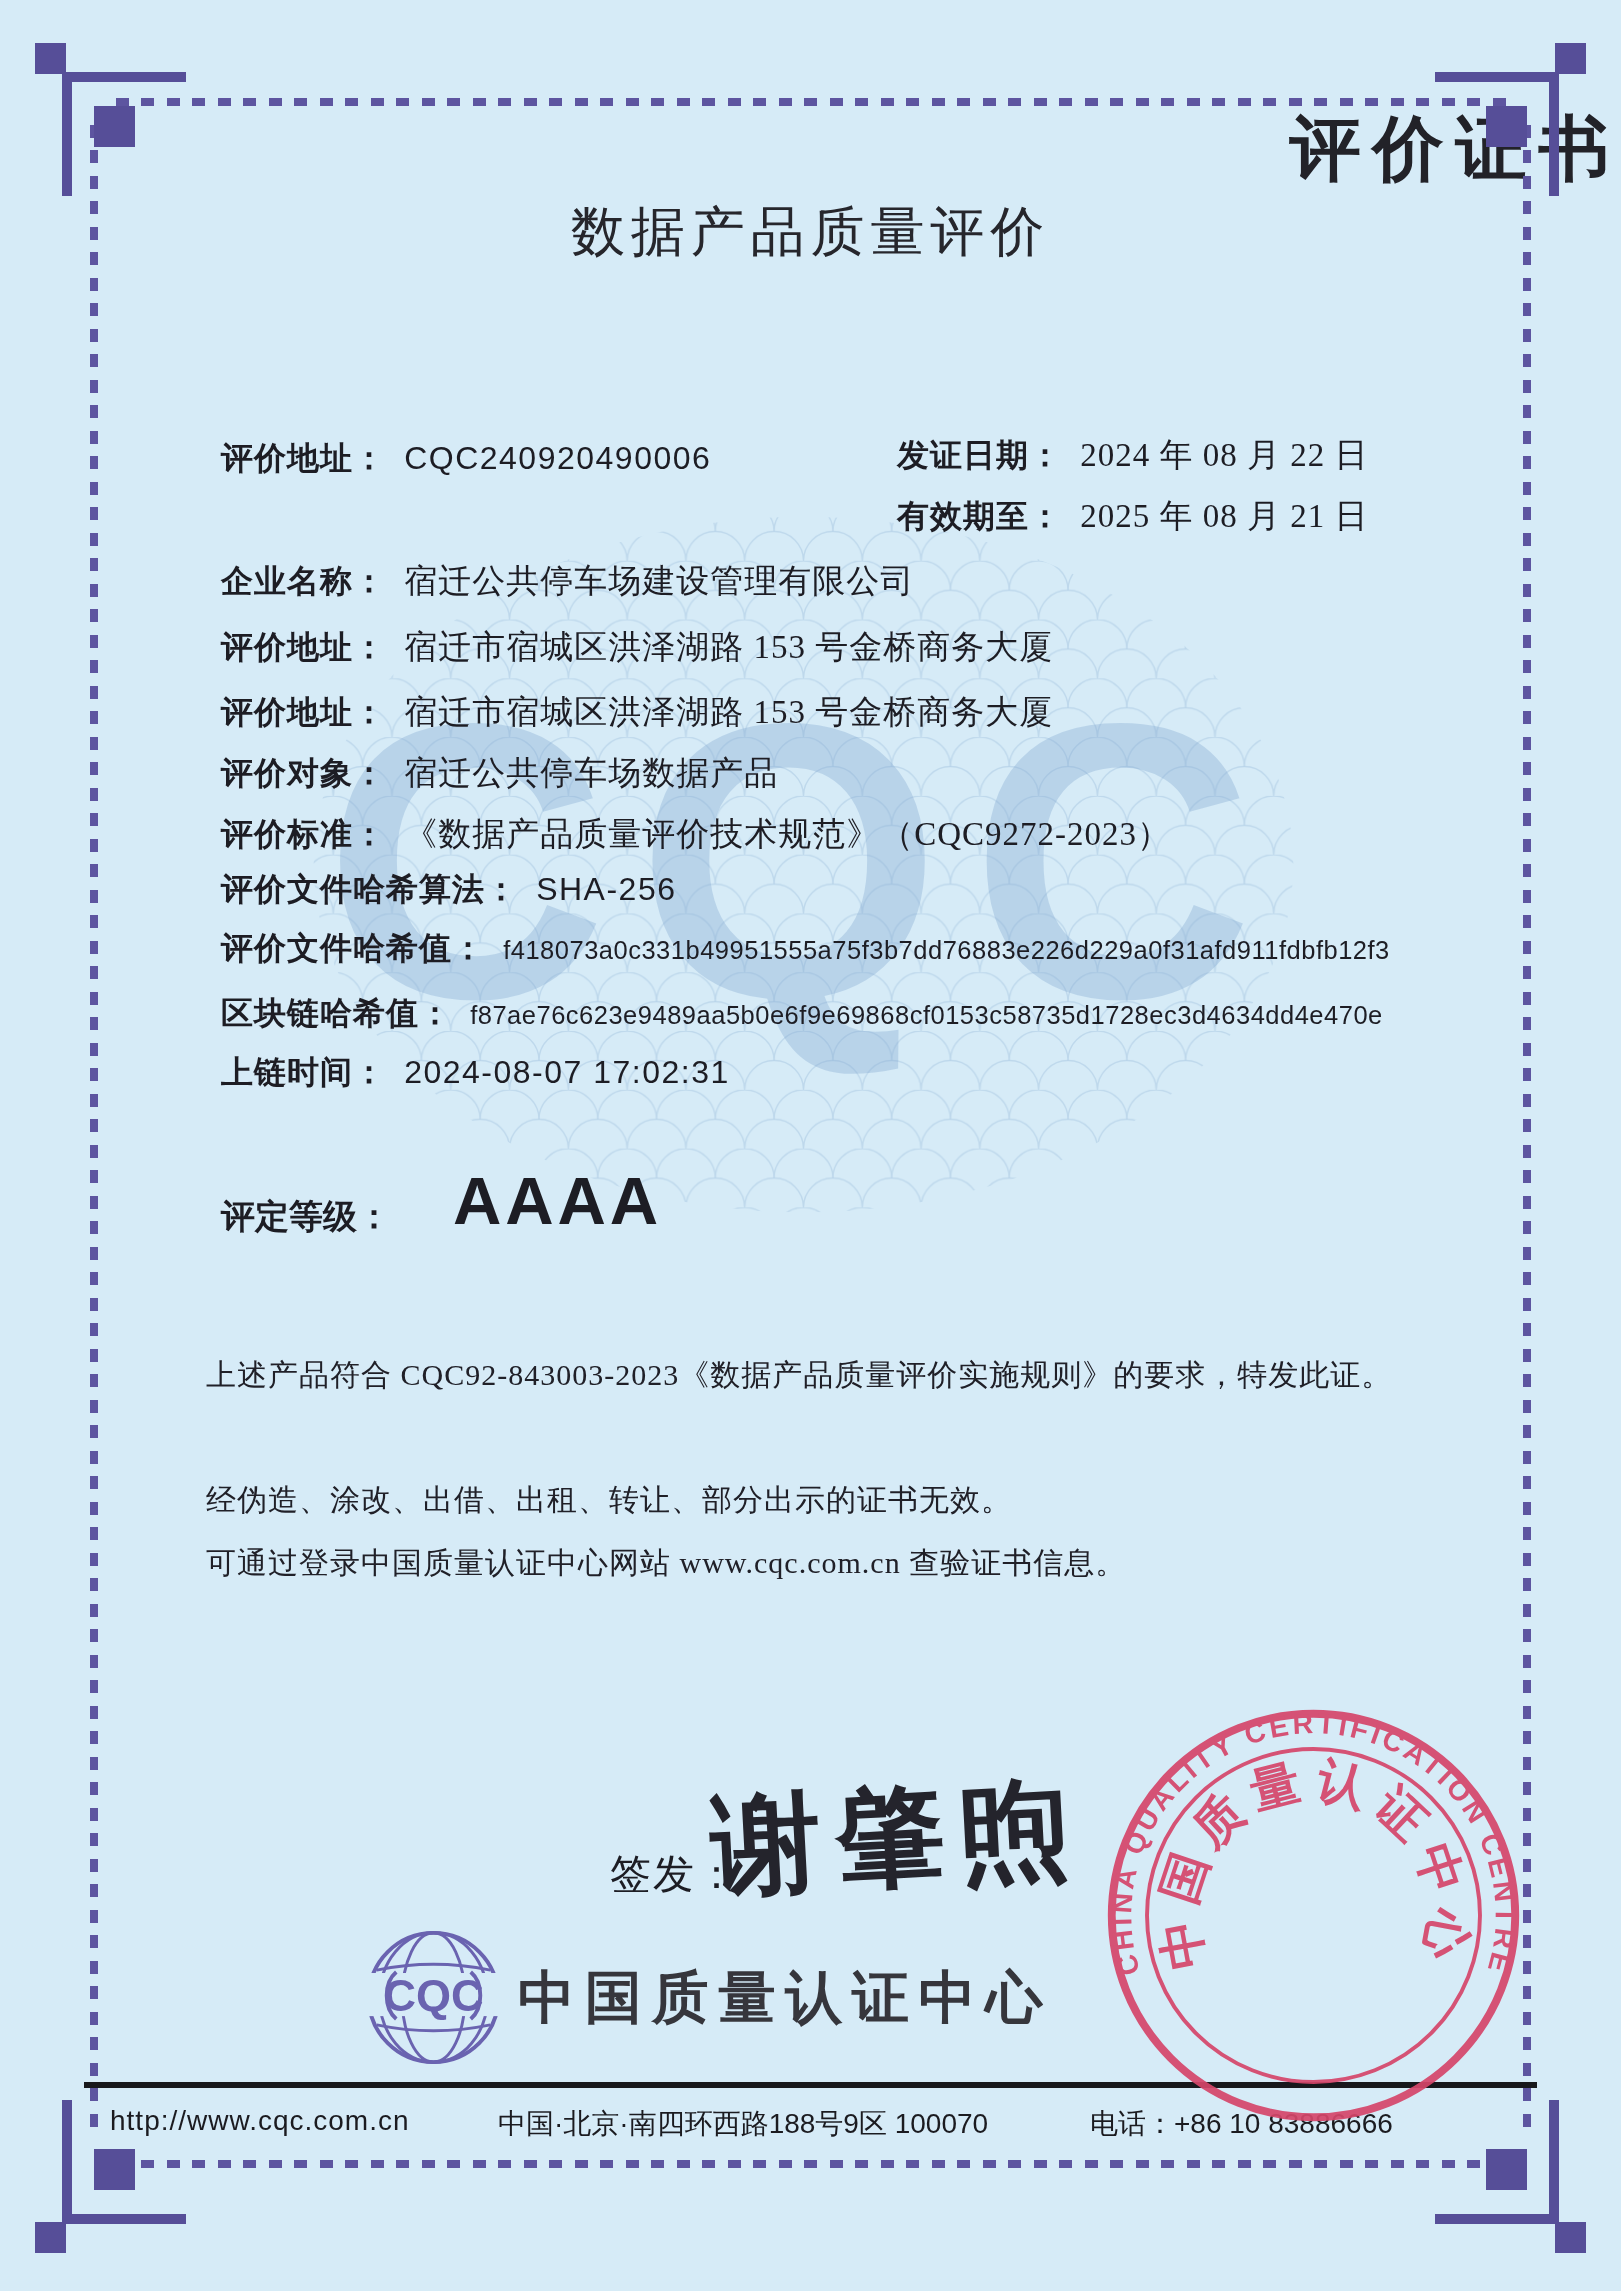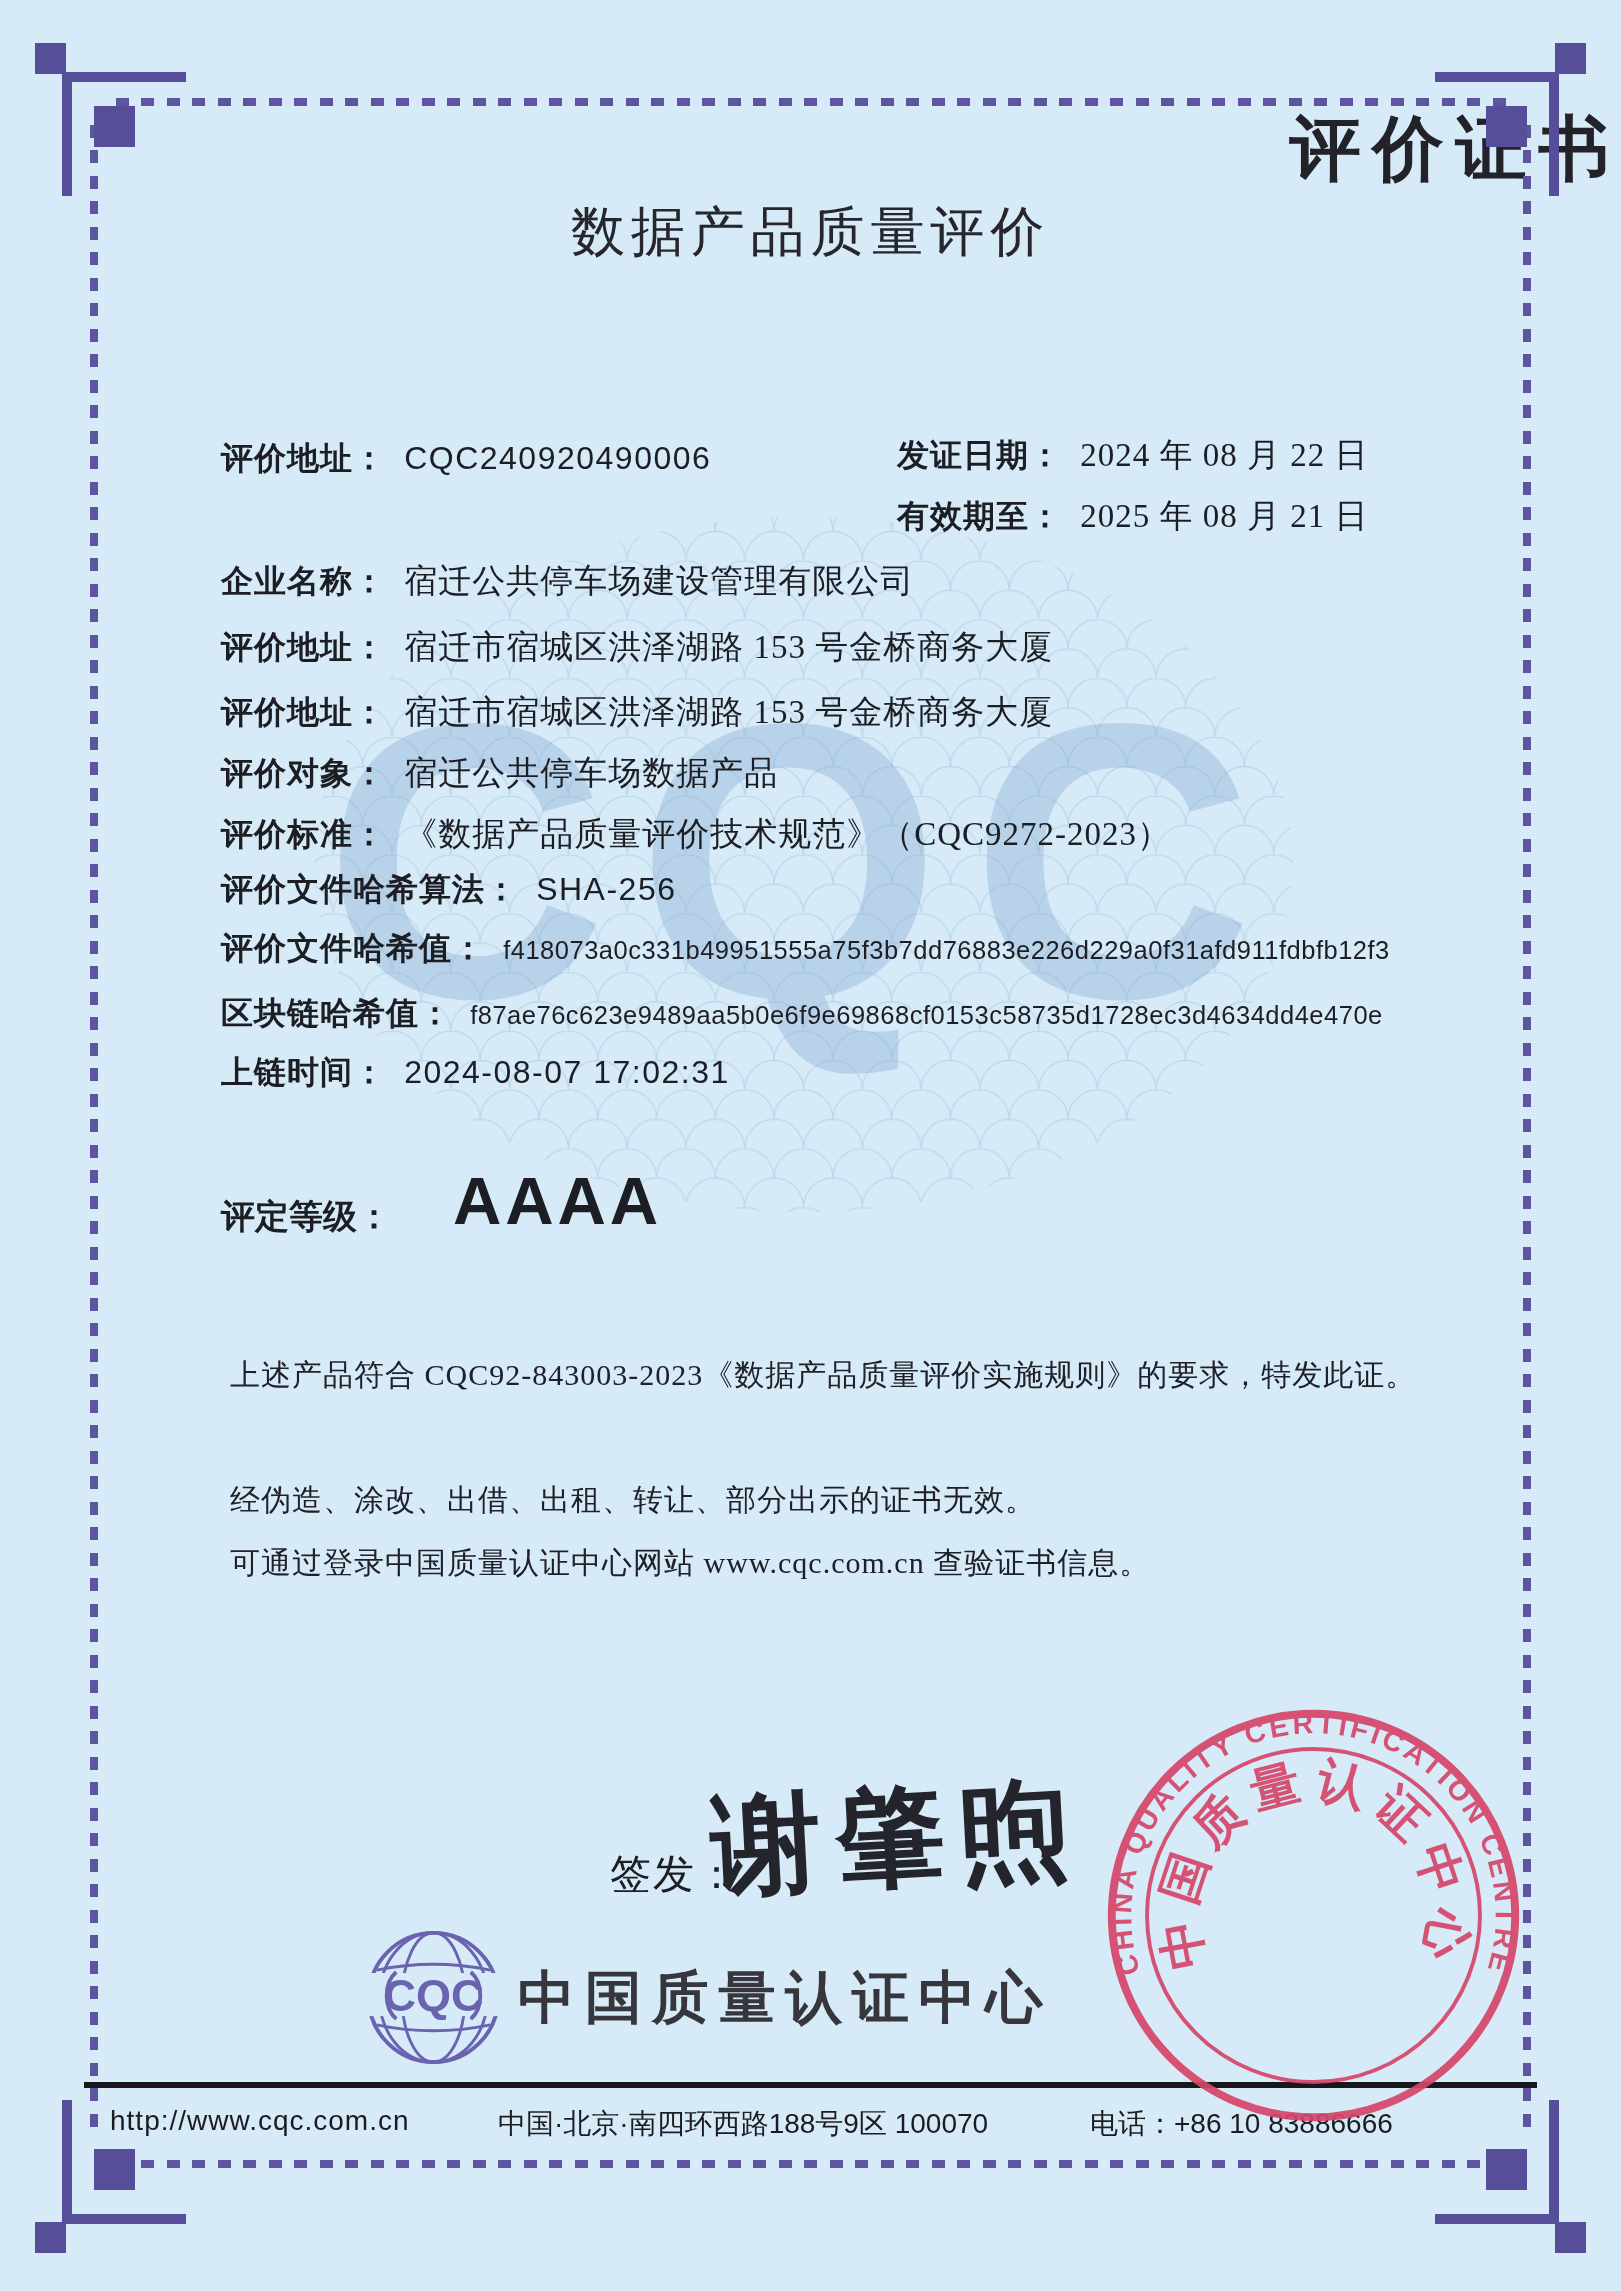--- a/index.html
+++ b/index.html
@@ -39,21 +39,21 @@
   .val{font-family:"Liberation Serif",serif;font-size:33px;letter-spacing:1px;}
   .val-sans{font-family:Liberation Sans, sans-serif;font-size:32px;letter-spacing:1.5px;}
   .val-hash{font-family:"Liberation Sans",sans-serif;font-size:25.5px;letter-spacing:0.5px;}
   .meta-right{left:897px;}
 
   .rating-label{position:absolute;left:221px;top:1194px;font-weight:800;font-size:34px;z-index:2;}
   .rating-value{position:absolute;left:453px;top:1162px;font-size:67px;font-weight:900;
     letter-spacing:3.9px;z-index:2;}
 
   .note{position:absolute;left:206px;width:1245px;z-index:2;
-    font-family:"Liberation Serif",serif;font-size:30px;letter-spacing:1px;color:#202028;margin-left:24px;}
+    font-family:"Liberation Serif",serif;font-size:30px;letter-spacing:1px;color:#202028;}
   .n0{top:1355px}.n1{top:1417px}.n2{top:1480px}.n3{top:1543px}
 
   
   .sig-label{position:absolute;left:610px;top:1847px;z-index:2;
     font-family:"Liberation Serif",serif;font-size:41px;letter-spacing:2px;}
   .sig-name{position:absolute;left:711px;top:1764px;z-index:2;
     font-family:"DejaVu Serif",serif;font-size:110px;font-weight:700;letter-spacing:13.7px;
     color:#24242c;transform:rotate(-3deg);}
   .issuer-name{position:absolute;left:518px;top:1960px;z-index:2;
     font-size:57px;font-weight:800;letter-spacing:9.8px;color:#36363c;}

